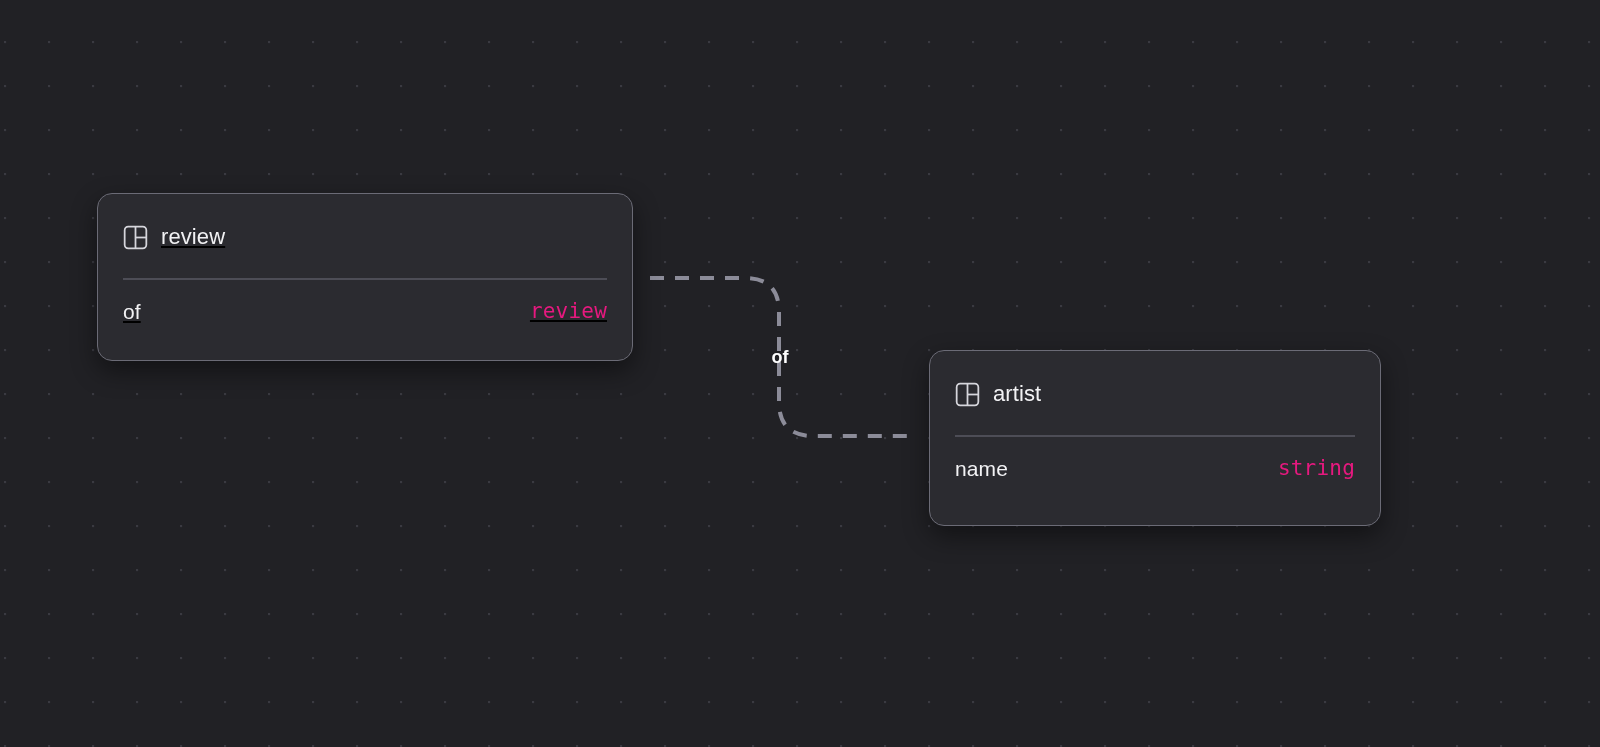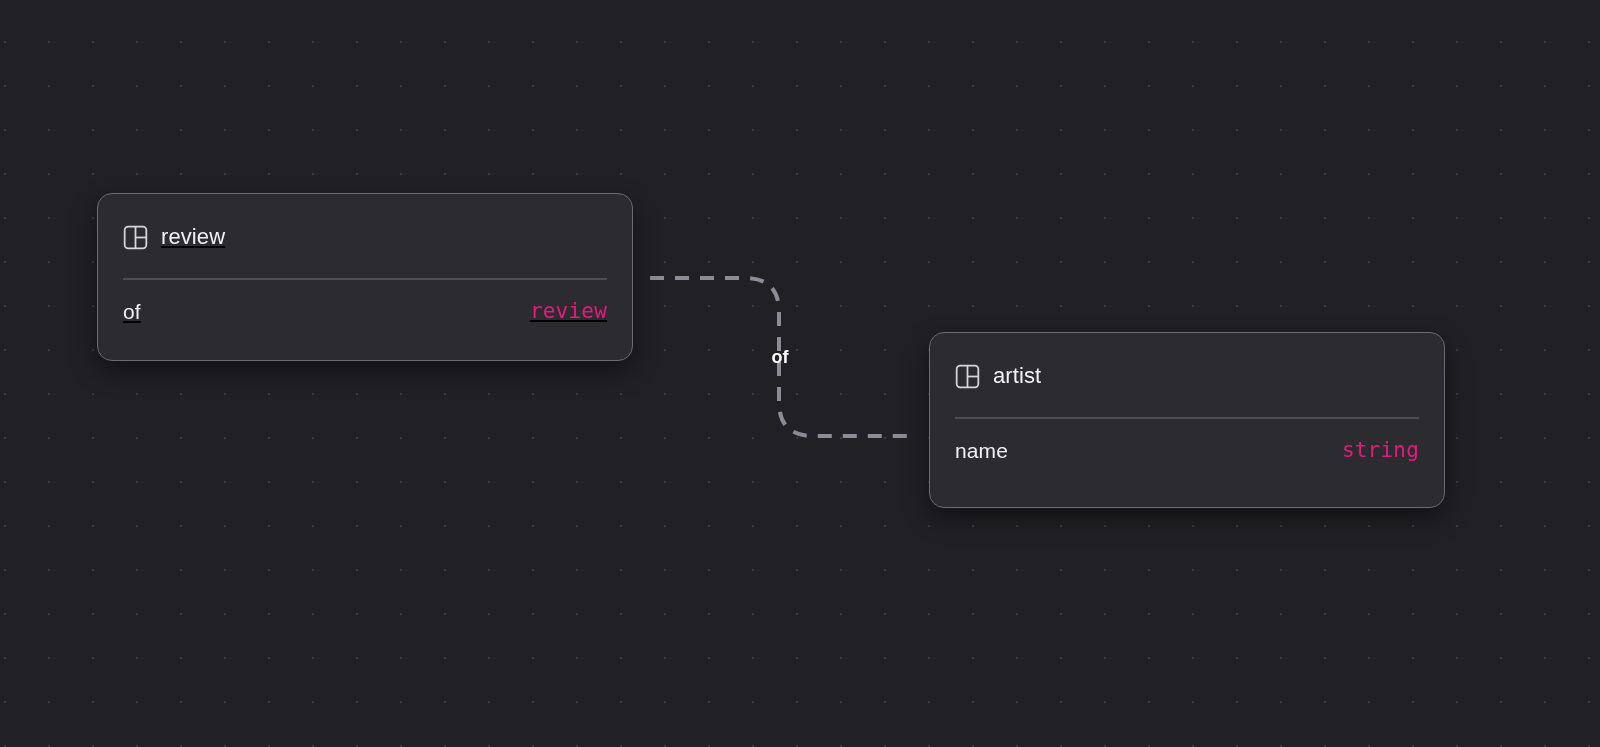--- a/index.html
+++ b/index.html
@@ -134,21 +134,21 @@
     <div class="node-divider"></div>
 
     <div class="node-fields">
       <div class="field-row">
         <span class="field-name">of</span>
         <span class="field-type" style="color:#e6197f;">review</span>
       </div>
     </div>
   </div>
 
-  <div class="node" style="left:929px; top:332px; width:516px; height:176px;">
+  <div class="node" style="left:929px; top:350px; width:452px; height:176px;">
 
     <div class="node-header">
       <svg class="node-icon" viewBox="0 0 24 24" xmlns="http://www.w3.org/2000/svg">
         <rect x="1.6" y="1.6" width="20.8" height="20.8" rx="3.4" fill="none" stroke="#d6d6dc" stroke-width="1.7"></rect>
         <line x1="12" y1="1.6" x2="12" y2="22.4" stroke="#d6d6dc" stroke-width="1.7"></line>
         <line x1="12" y1="12" x2="22.4" y2="12" stroke="#d6d6dc" stroke-width="1.7"></line>
       </svg>
       <span class="node-title">artist</span>
     </div>
 

